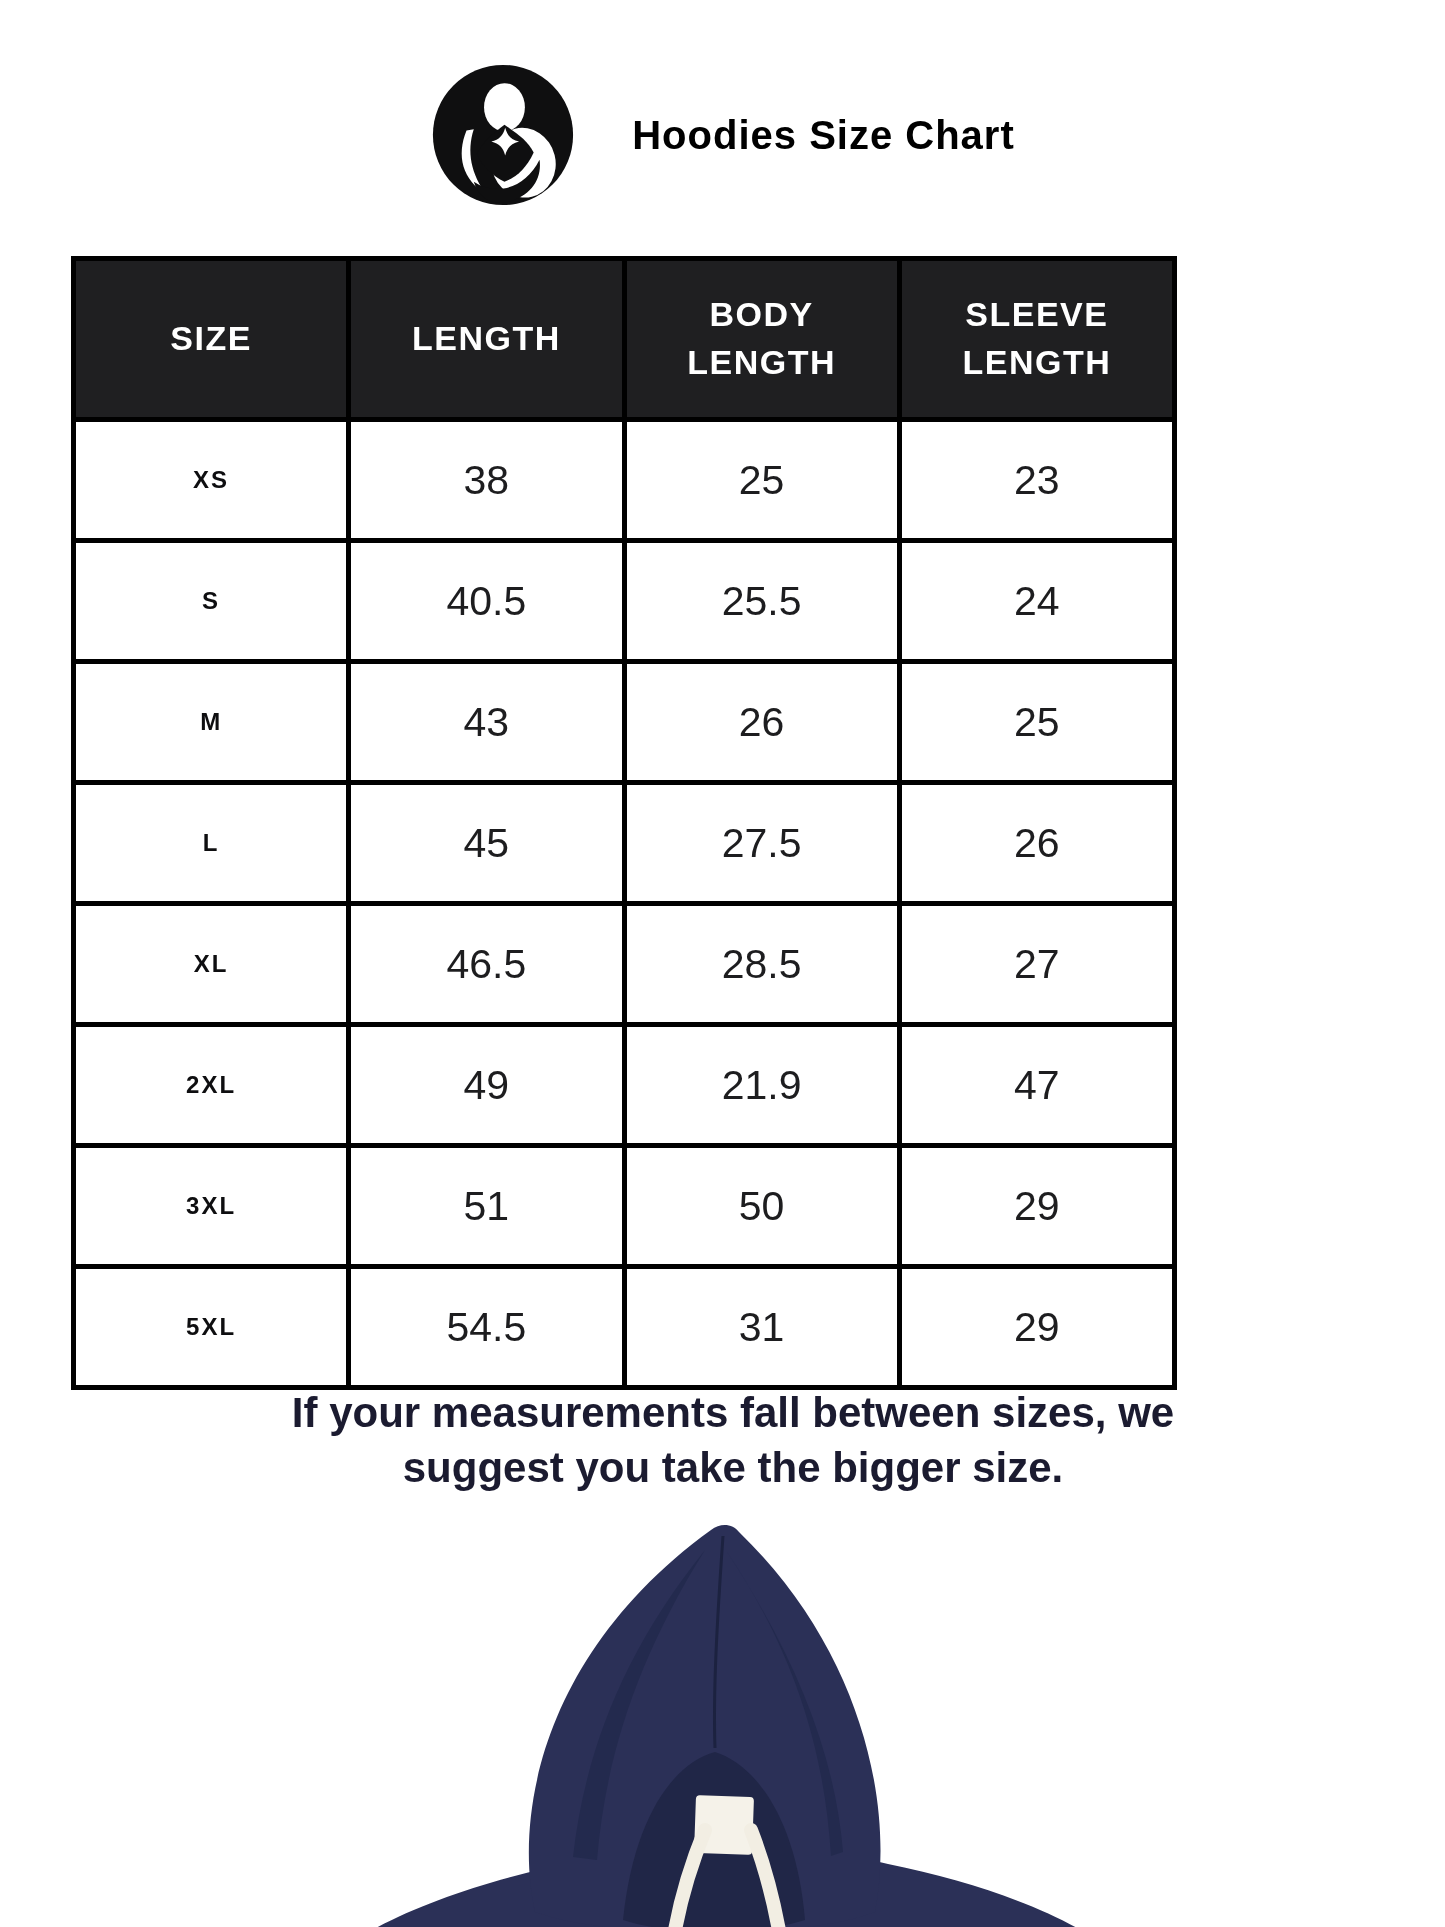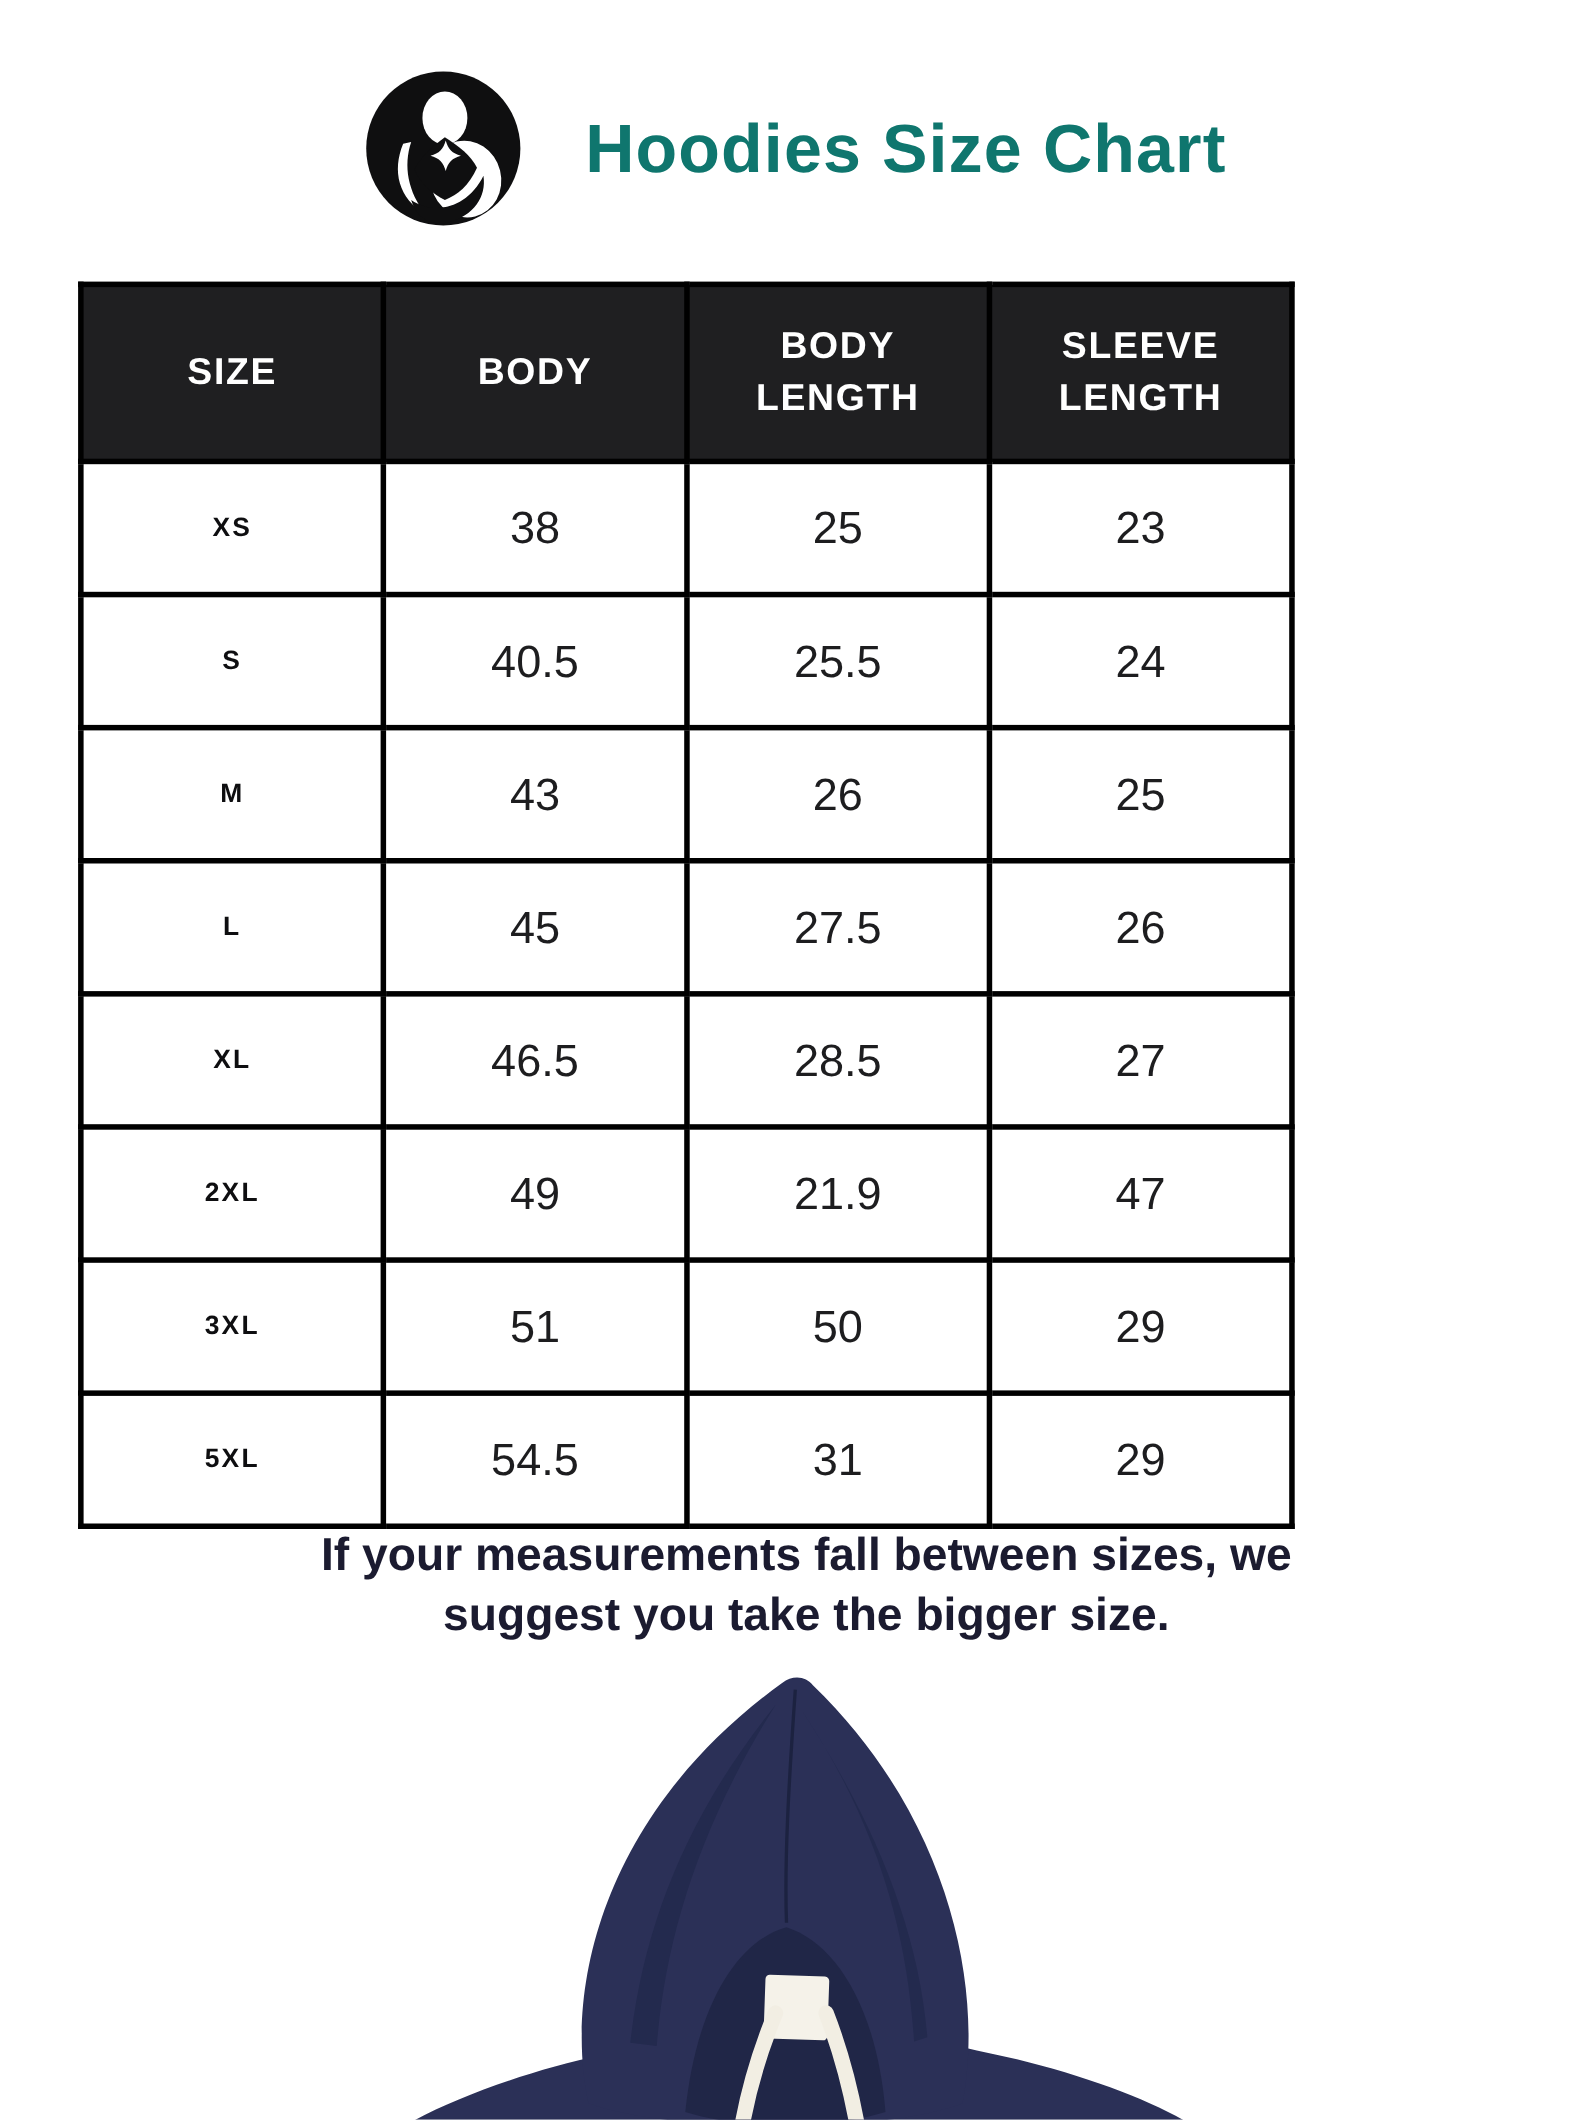--- a/index.html
+++ b/index.html
@@ -12,24 +12,24 @@
   }
 
   
   .brand{
     position:absolute;top:62px;left:0;right:0;
     display:flex;justify-content:center;align-items:center;gap:56px;
   }
   .brand .logo{width:146px;height:146px;flex:0 0 auto;}
   .brand h1{
     margin:0;
-    font-size:62px;
+    font-size:40px;
     font-weight:bold;
     letter-spacing:1px;
-    color:#0f766e;
+    color:#000000;
   }
 
   
   table.size-chart{
     position:absolute;
     left:71px;top:256px;
     width:1106px;
     border-collapse:collapse;
     table-layout:fixed;
   }
@@ -97,21 +97,21 @@
       <path d="M -40,64 C -10,84 30,74 50,34 C 54,60 38,84 6,92 C -18,97 -34,84 -40,64 Z" fill="#0f0f10"></path>
       <path d="M 3,-10 C 6,1 11,6 22,9 C 11,12 6,17 3,28 C 0,17 -5,12 -16,9 C -5,6 0,1 3,-10 Z" fill="#ffffff"></path>
     </svg>
     <h1>Hoodies Size Chart</h1>
   </div>
 
   <table class="size-chart">
     <thead>
       <tr>
         <th>SIZE</th>
-        <th>BODY</th>
+        <th>LENGTH</th>
         <th>BODY LENGTH</th>
         <th>SLEEVE LENGTH</th>
       </tr>
     </thead>
     <tbody>
       <tr>
         <td class="size-cell">XS</td>
         <td>38</td>
         <td>25</td>
         <td>23</td>

